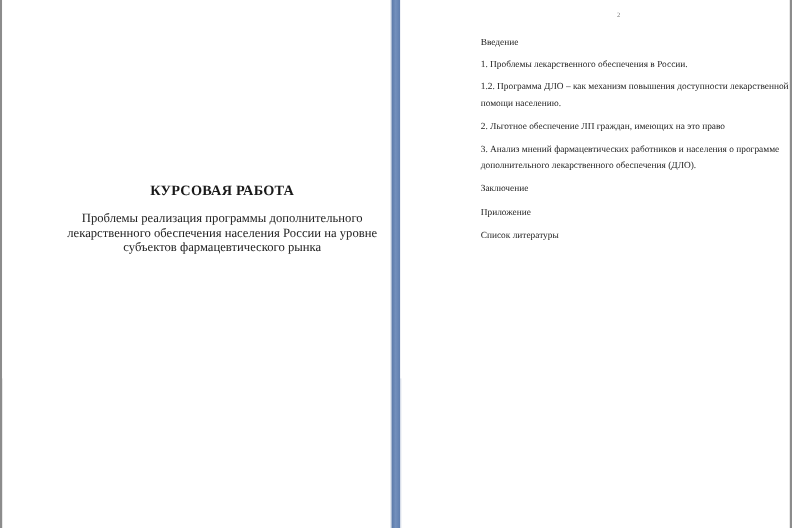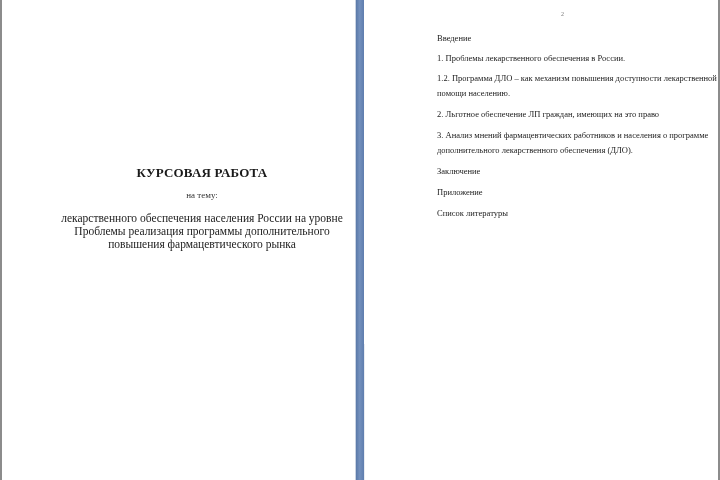--- a/index.html
+++ b/index.html
@@ -52,25 +52,24 @@
   .toc-item.gap-lg { margin-top:6px; }
 </style>
 </head>
 <body>
 
 <div class="left-edge"></div>
 
 <div class="page page-left">
   <div class="title-block">
     <div class="title">КУРСОВАЯ РАБОТА</div>
-    <div class="subtitle">на тему:</div>
     <div class="topic">
+      <div>Проблемы реализация программы дополнительного</div>
       <div>лекарственного обеспечения населения России на уровне</div>
-      <div>Проблемы реализация программы дополнительного</div>
-      <div>повышения фармацевтического рынка</div>
+      <div>субъектов фармацевтического рынка</div>
     </div>
   </div>
 </div>
 
 <div class="gutter-edge-l"></div>
 <div class="gutter"></div>
 <div class="gutter-edge-r"></div>
 
 <div class="page page-right"></div>
 

